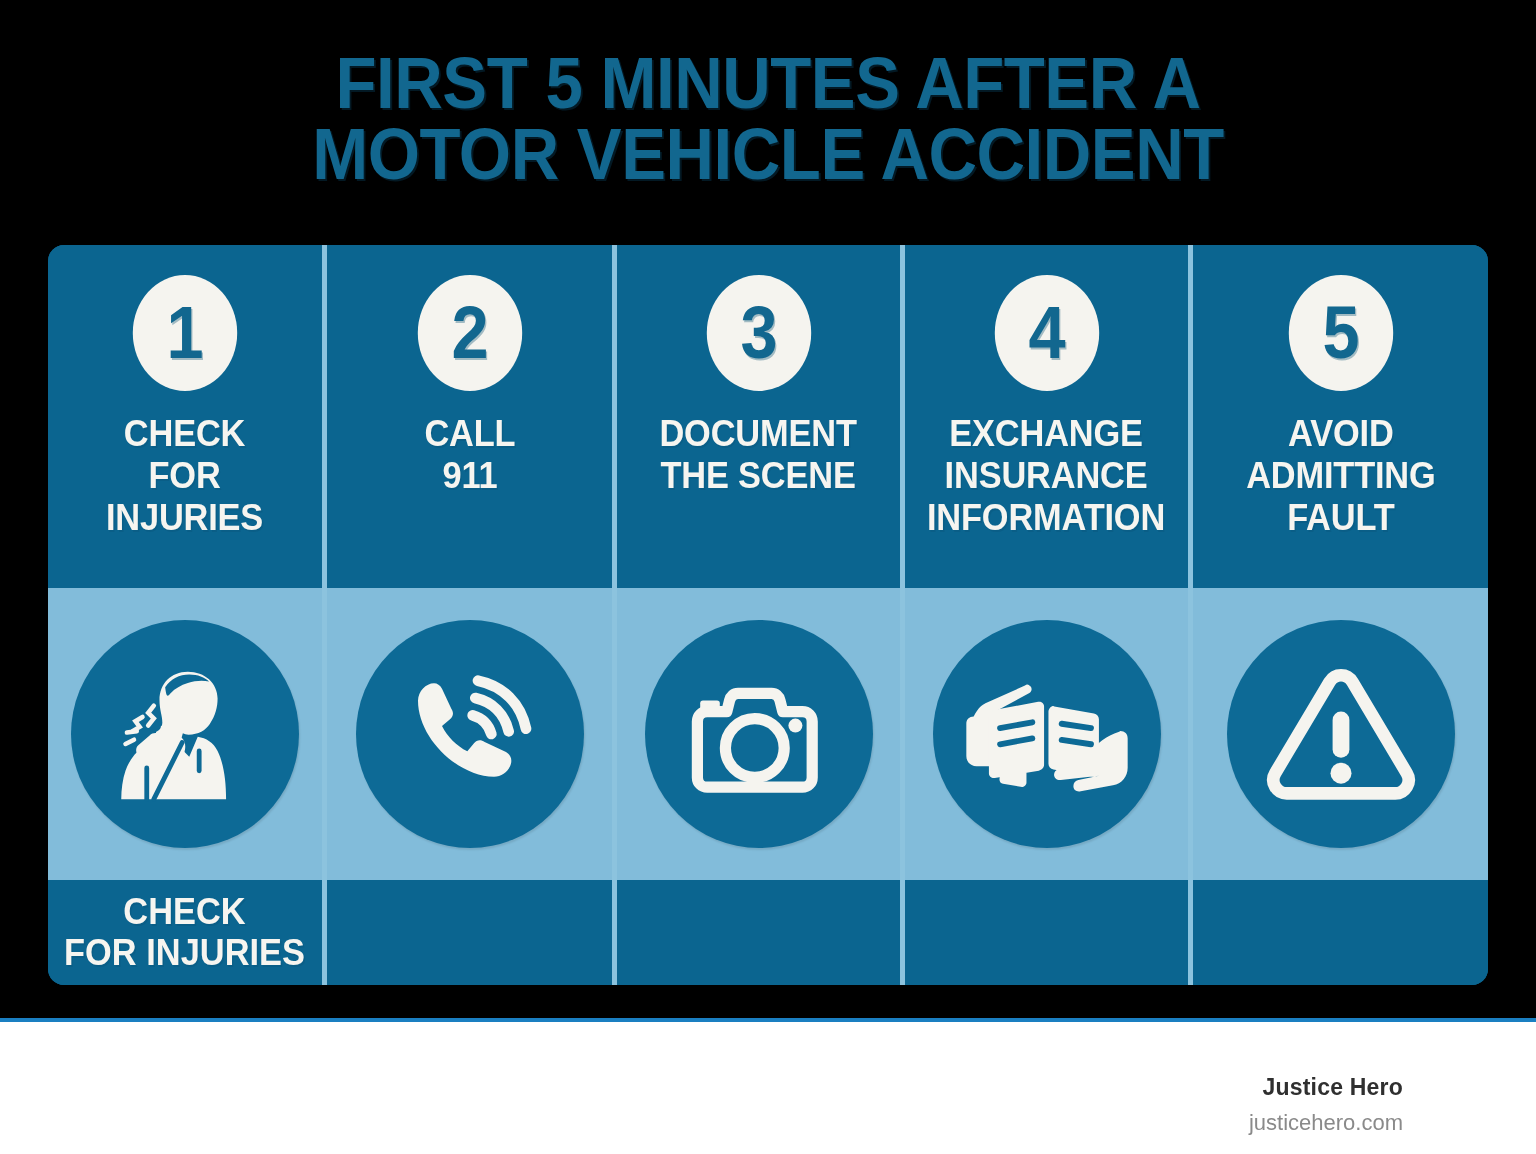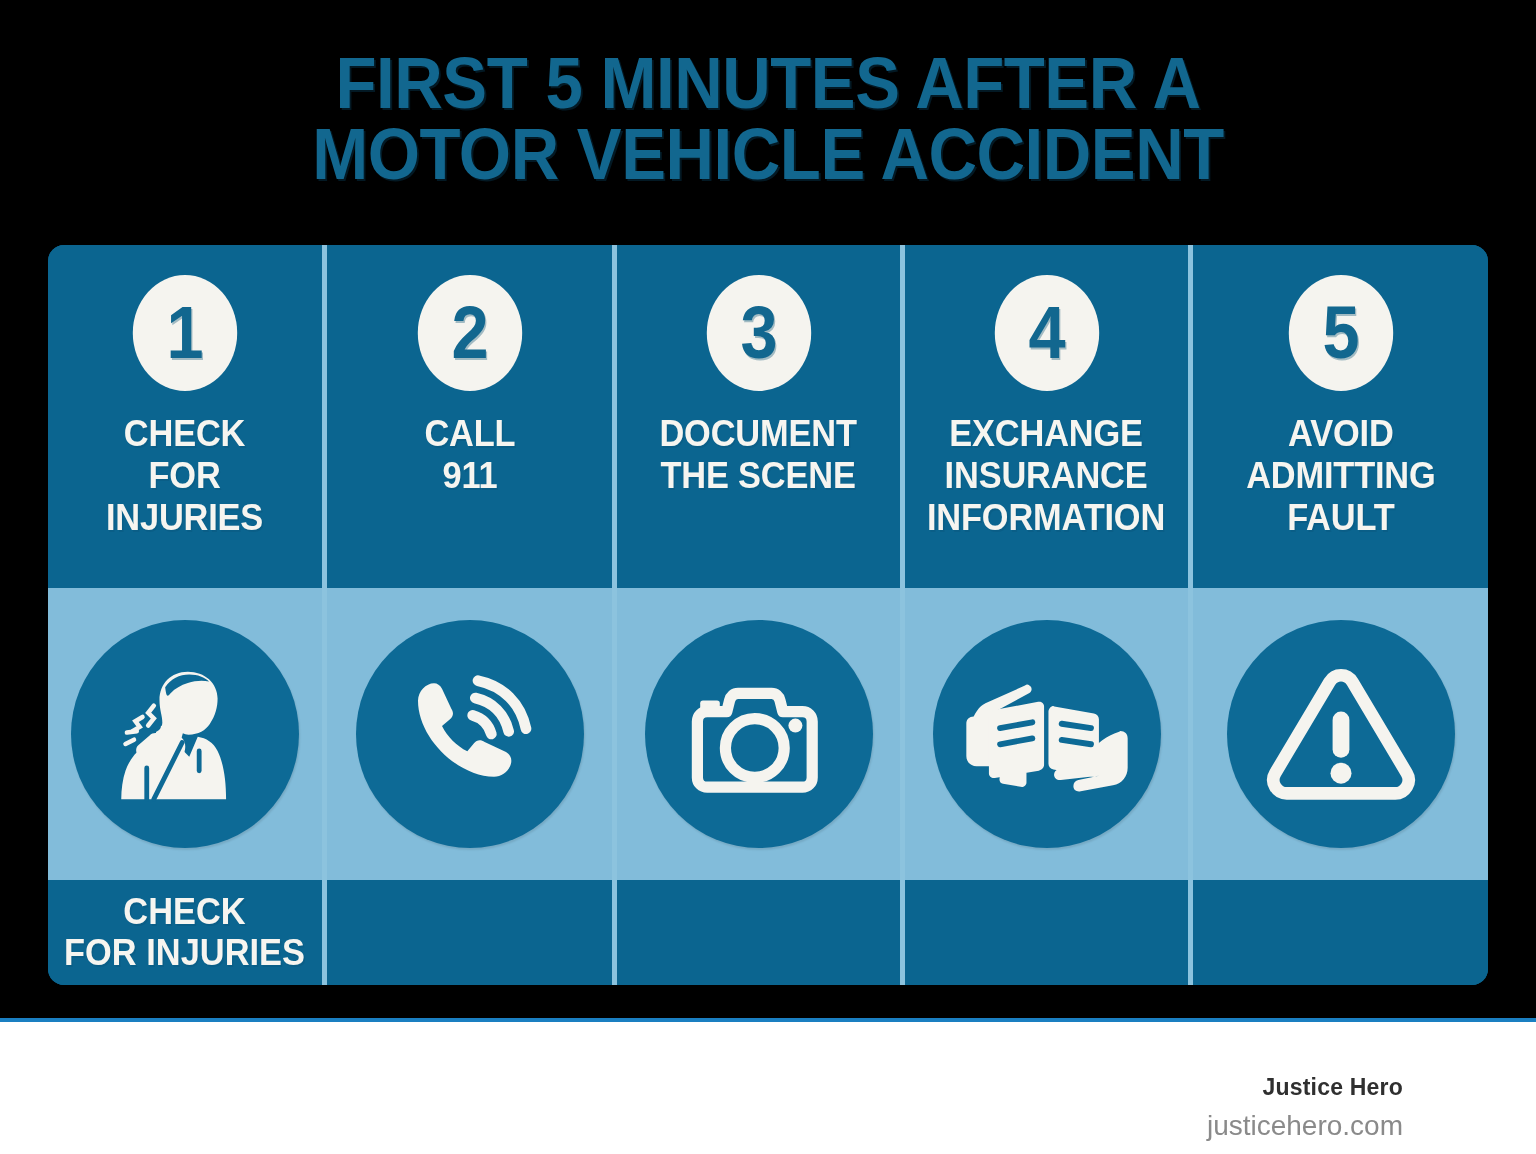--- a/index.html
+++ b/index.html
@@ -133,21 +133,21 @@
     position:absolute; right:133px; top:56px;
     text-align:center;
     color:#2f2f2f;
     font-size:23px; font-weight:bold;
     letter-spacing:.2px;
   }
   #brandurl {
     position:absolute; right:133px; top:92px;
     text-align:left;
     color:#8a8a8a;
-    font-size:28px;
+    font-size:22px;
   }
 </style>
 </head>
 <body>
 
 <div id="poster">
 
   <div id="title">FIRST 5 MINUTES AFTER A
 MOTOR VEHICLE ACCIDENT</div>
 

